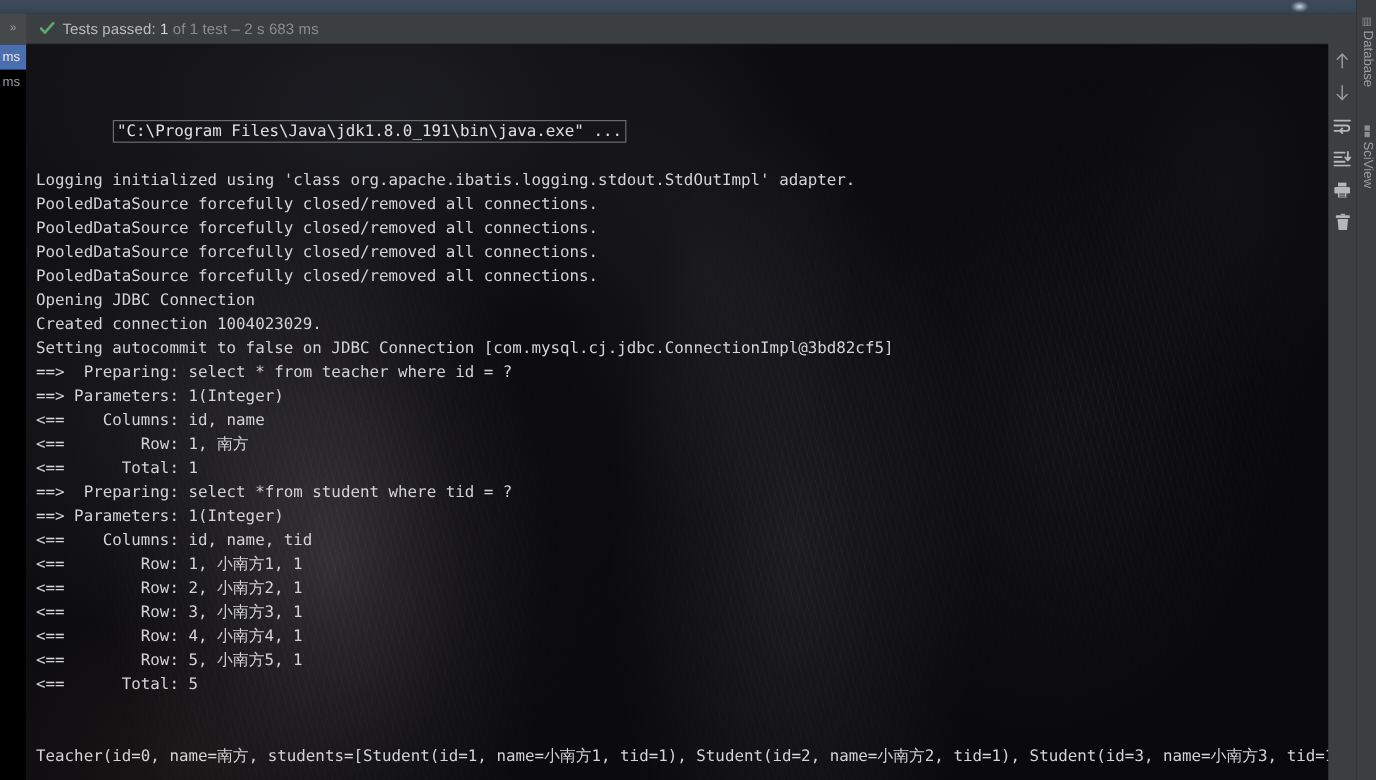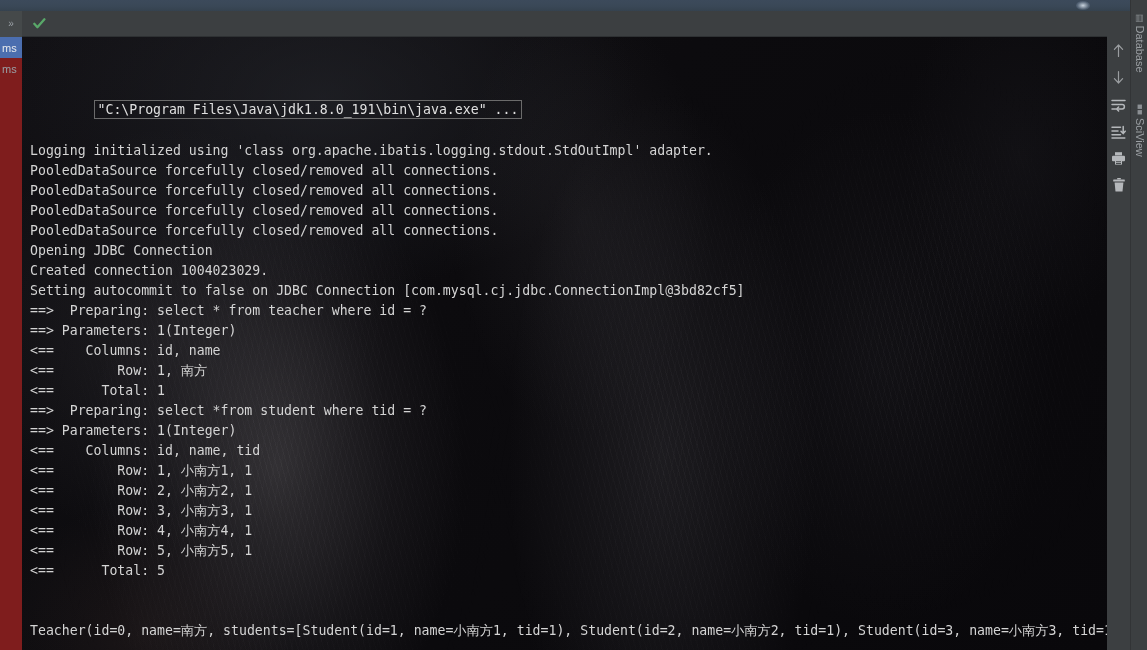--- a/index.html
+++ b/index.html
@@ -66,21 +66,21 @@
     letter-spacing: .1px;
   }
   .status-text .count { color: #d6d6d6; }
   .status-text .dim   { color: #8a8d8f; }
 
   
   .left-gutter {
     position: absolute;
     top: 37px; left: 0;
     width: 22px; height: 613px;
-    background: #7f1d1d;
+    background: #000000;
   }
   .gutter-row {
     width: 22px; height: 21px;
     font-family: "Liberation Sans", sans-serif;
     font-size: 11px;
     color: #9aa0a6;
     display: flex;
     align-items: center;
     padding-left: 2px;
     overflow: hidden;
@@ -216,20 +216,21 @@
 
   <div class="header-bar">
     <div class="chev-box">
       <span>»</span>
     </div>
     <span class="check-icon">
       <svg width="13" height="12" viewBox="0 0 13 12" aria-hidden="true">
         <path d="M1.3 5.8 L4.4 9.2 L11.4 1.3" stroke="#59a869" stroke-width="2.3" fill="none" stroke-linecap="round" stroke-linejoin="round"></path>
       </svg>
     </span>
+    <span class="status-text"><span>Tests passed: </span><span class="count">1</span><span class="dim"> of 1 test – 2 s 683 ms</span></span>
   </div>
 
   <div class="left-gutter">
     <div class="gutter-row selected">
       <span>ms</span>
     </div>
     <div class="gutter-row">
       <span>ms</span>
     </div>
   </div>

